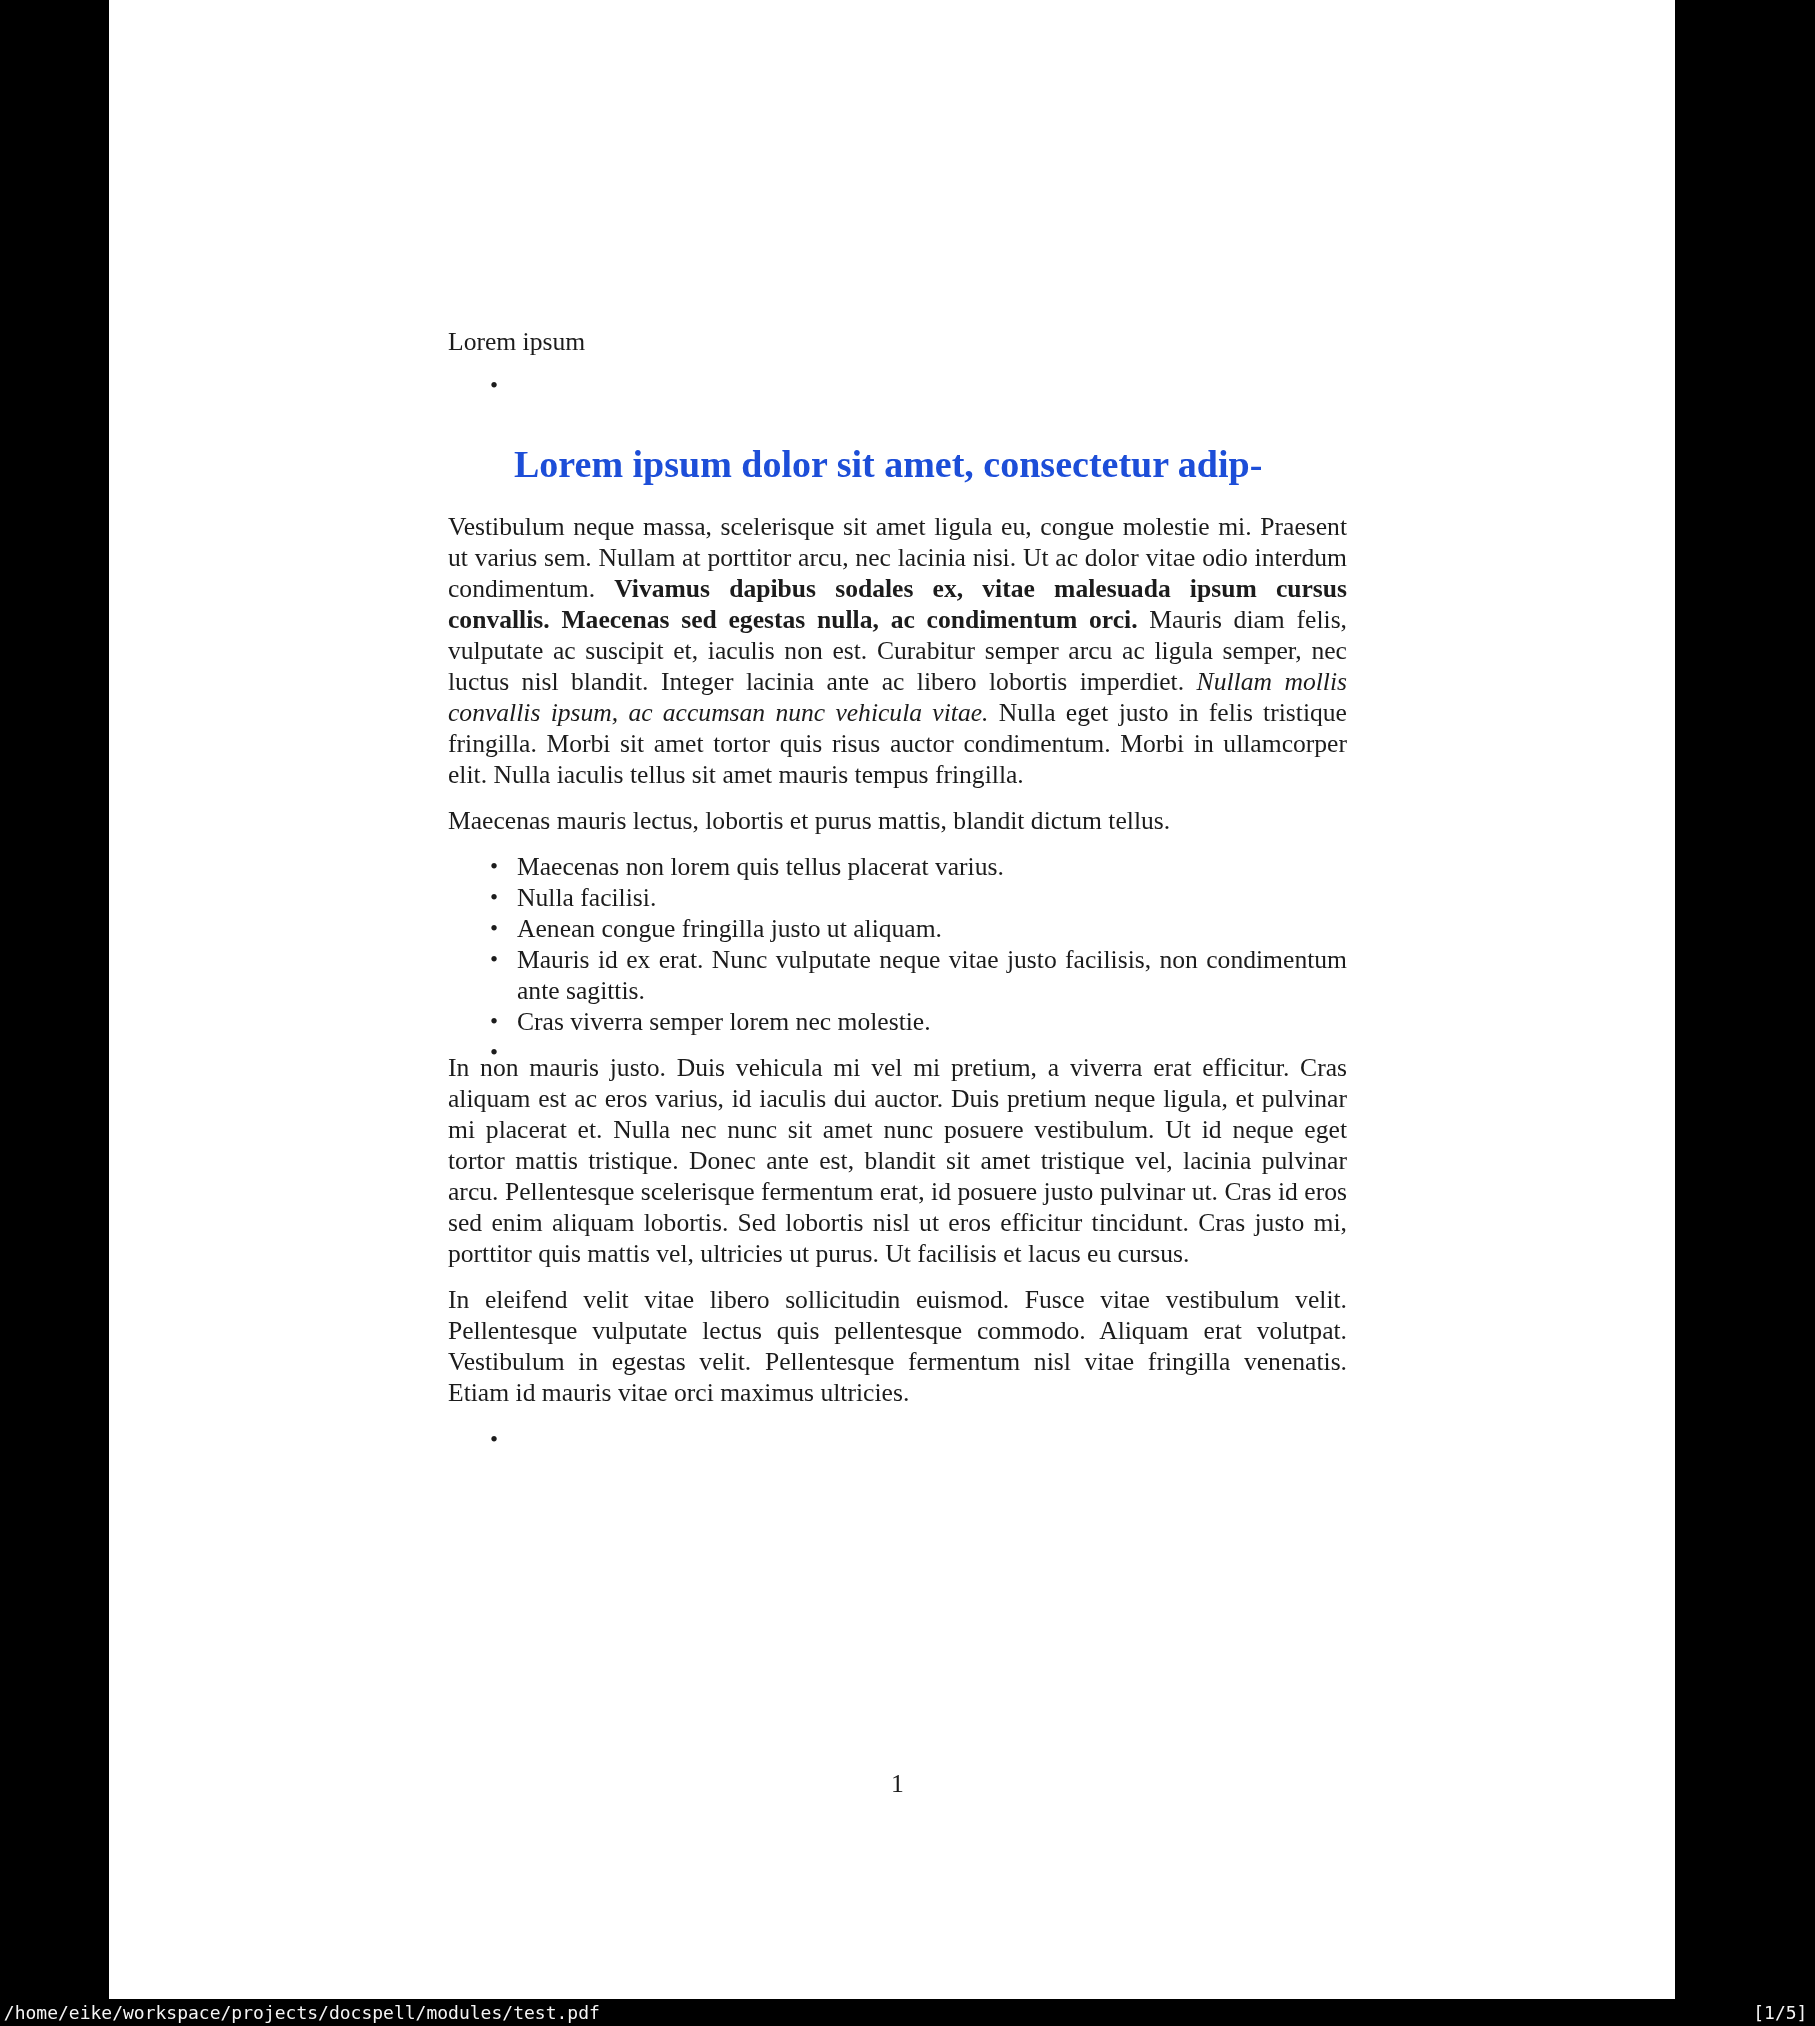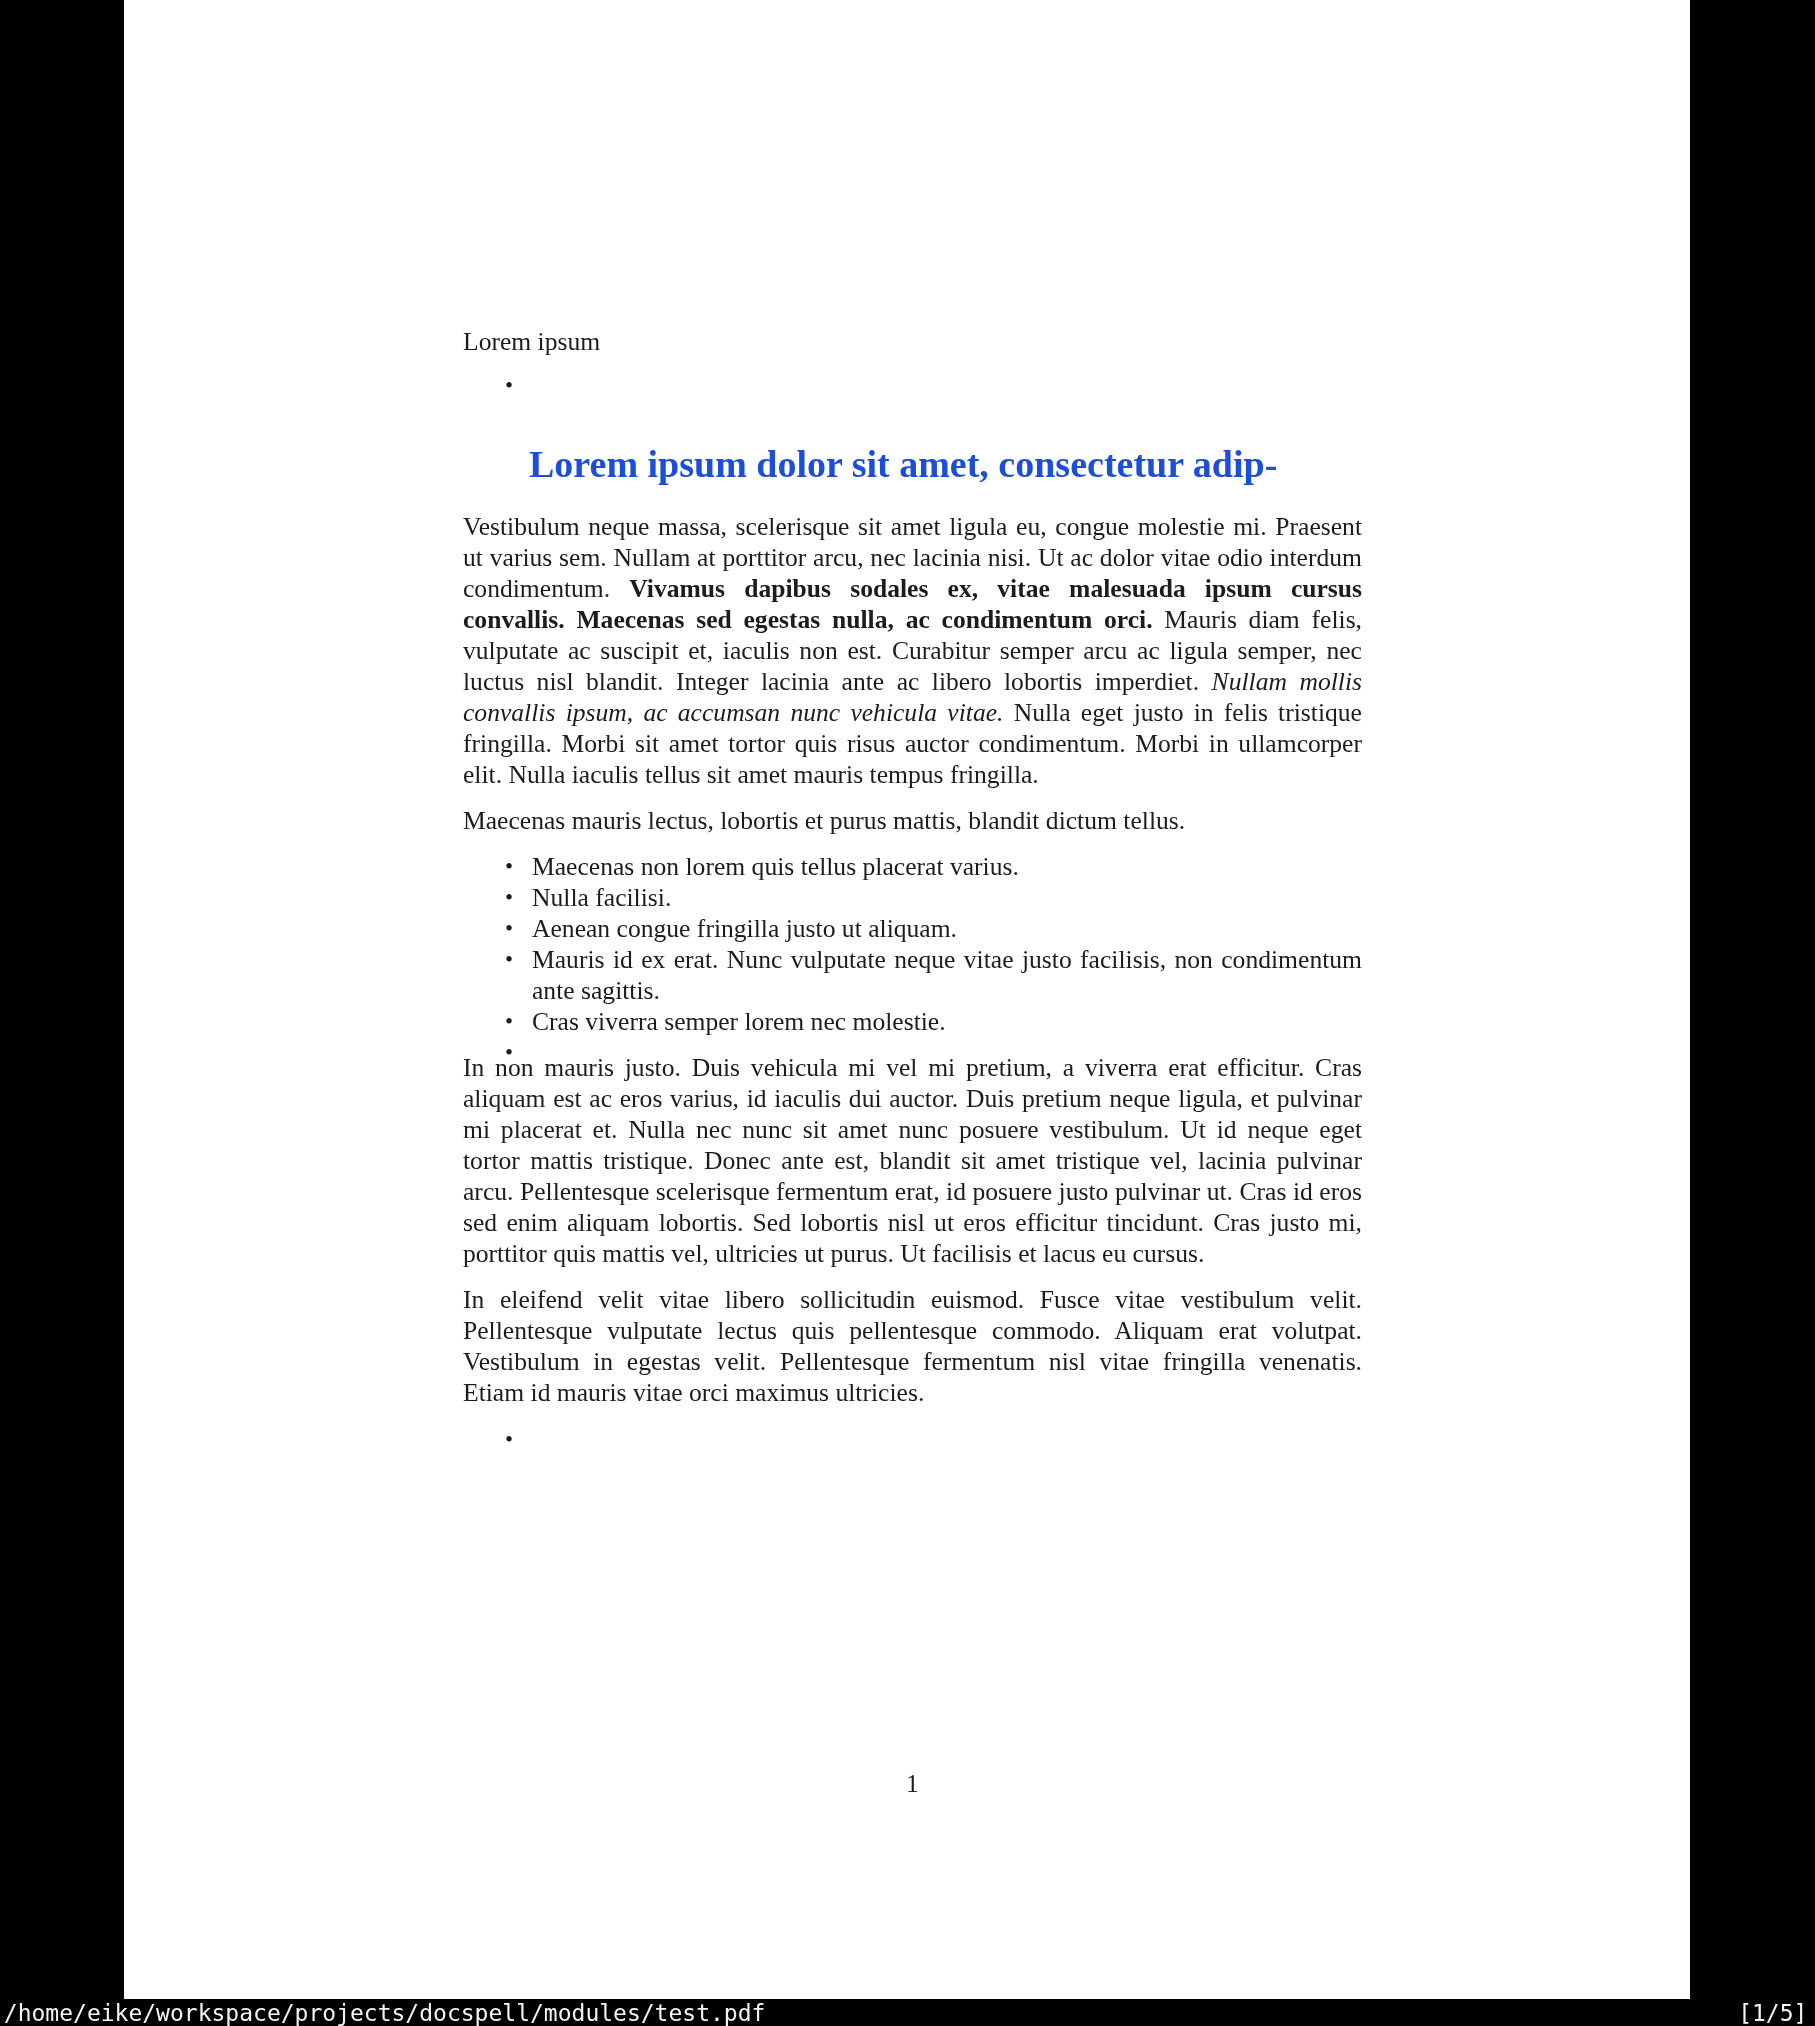--- a/index.html
+++ b/index.html
@@ -11,21 +11,21 @@
     position: relative;
     width: 1815px;
     height: 2026px;
     overflow: hidden;
     font-family: "Liberation Serif", serif;
   }
 
   
   .page {
     position: absolute;
-    left: 124px;
+    left: 109px;
     top: 0;
     width: 1566px;
     height: 1999px;
     background: #ffffff;
   }
   .content {
     position: absolute;
     left: 339px;
     top: 0;
     width: 899px;
@@ -100,21 +100,21 @@
   
   .statusbar {
     position: absolute;
     left: 0;
     top: 1999px;
     width: 1815px;
     height: 27.4px;
     background: #000000;
     color: #f5f5f5;
     font-family: "DejaVu Sans Mono", monospace;
-    font-size: 23px;
+    font-size: 18px;
     display: flex;
     justify-content: space-between;
     align-items: center;
     box-sizing: border-box;
     padding: 0 7.6px 0 3.8px;
   }
   .statusbar .sb-left  { white-space: pre; }
   .statusbar .sb-right { white-space: pre; }
 </style>
 </head>

